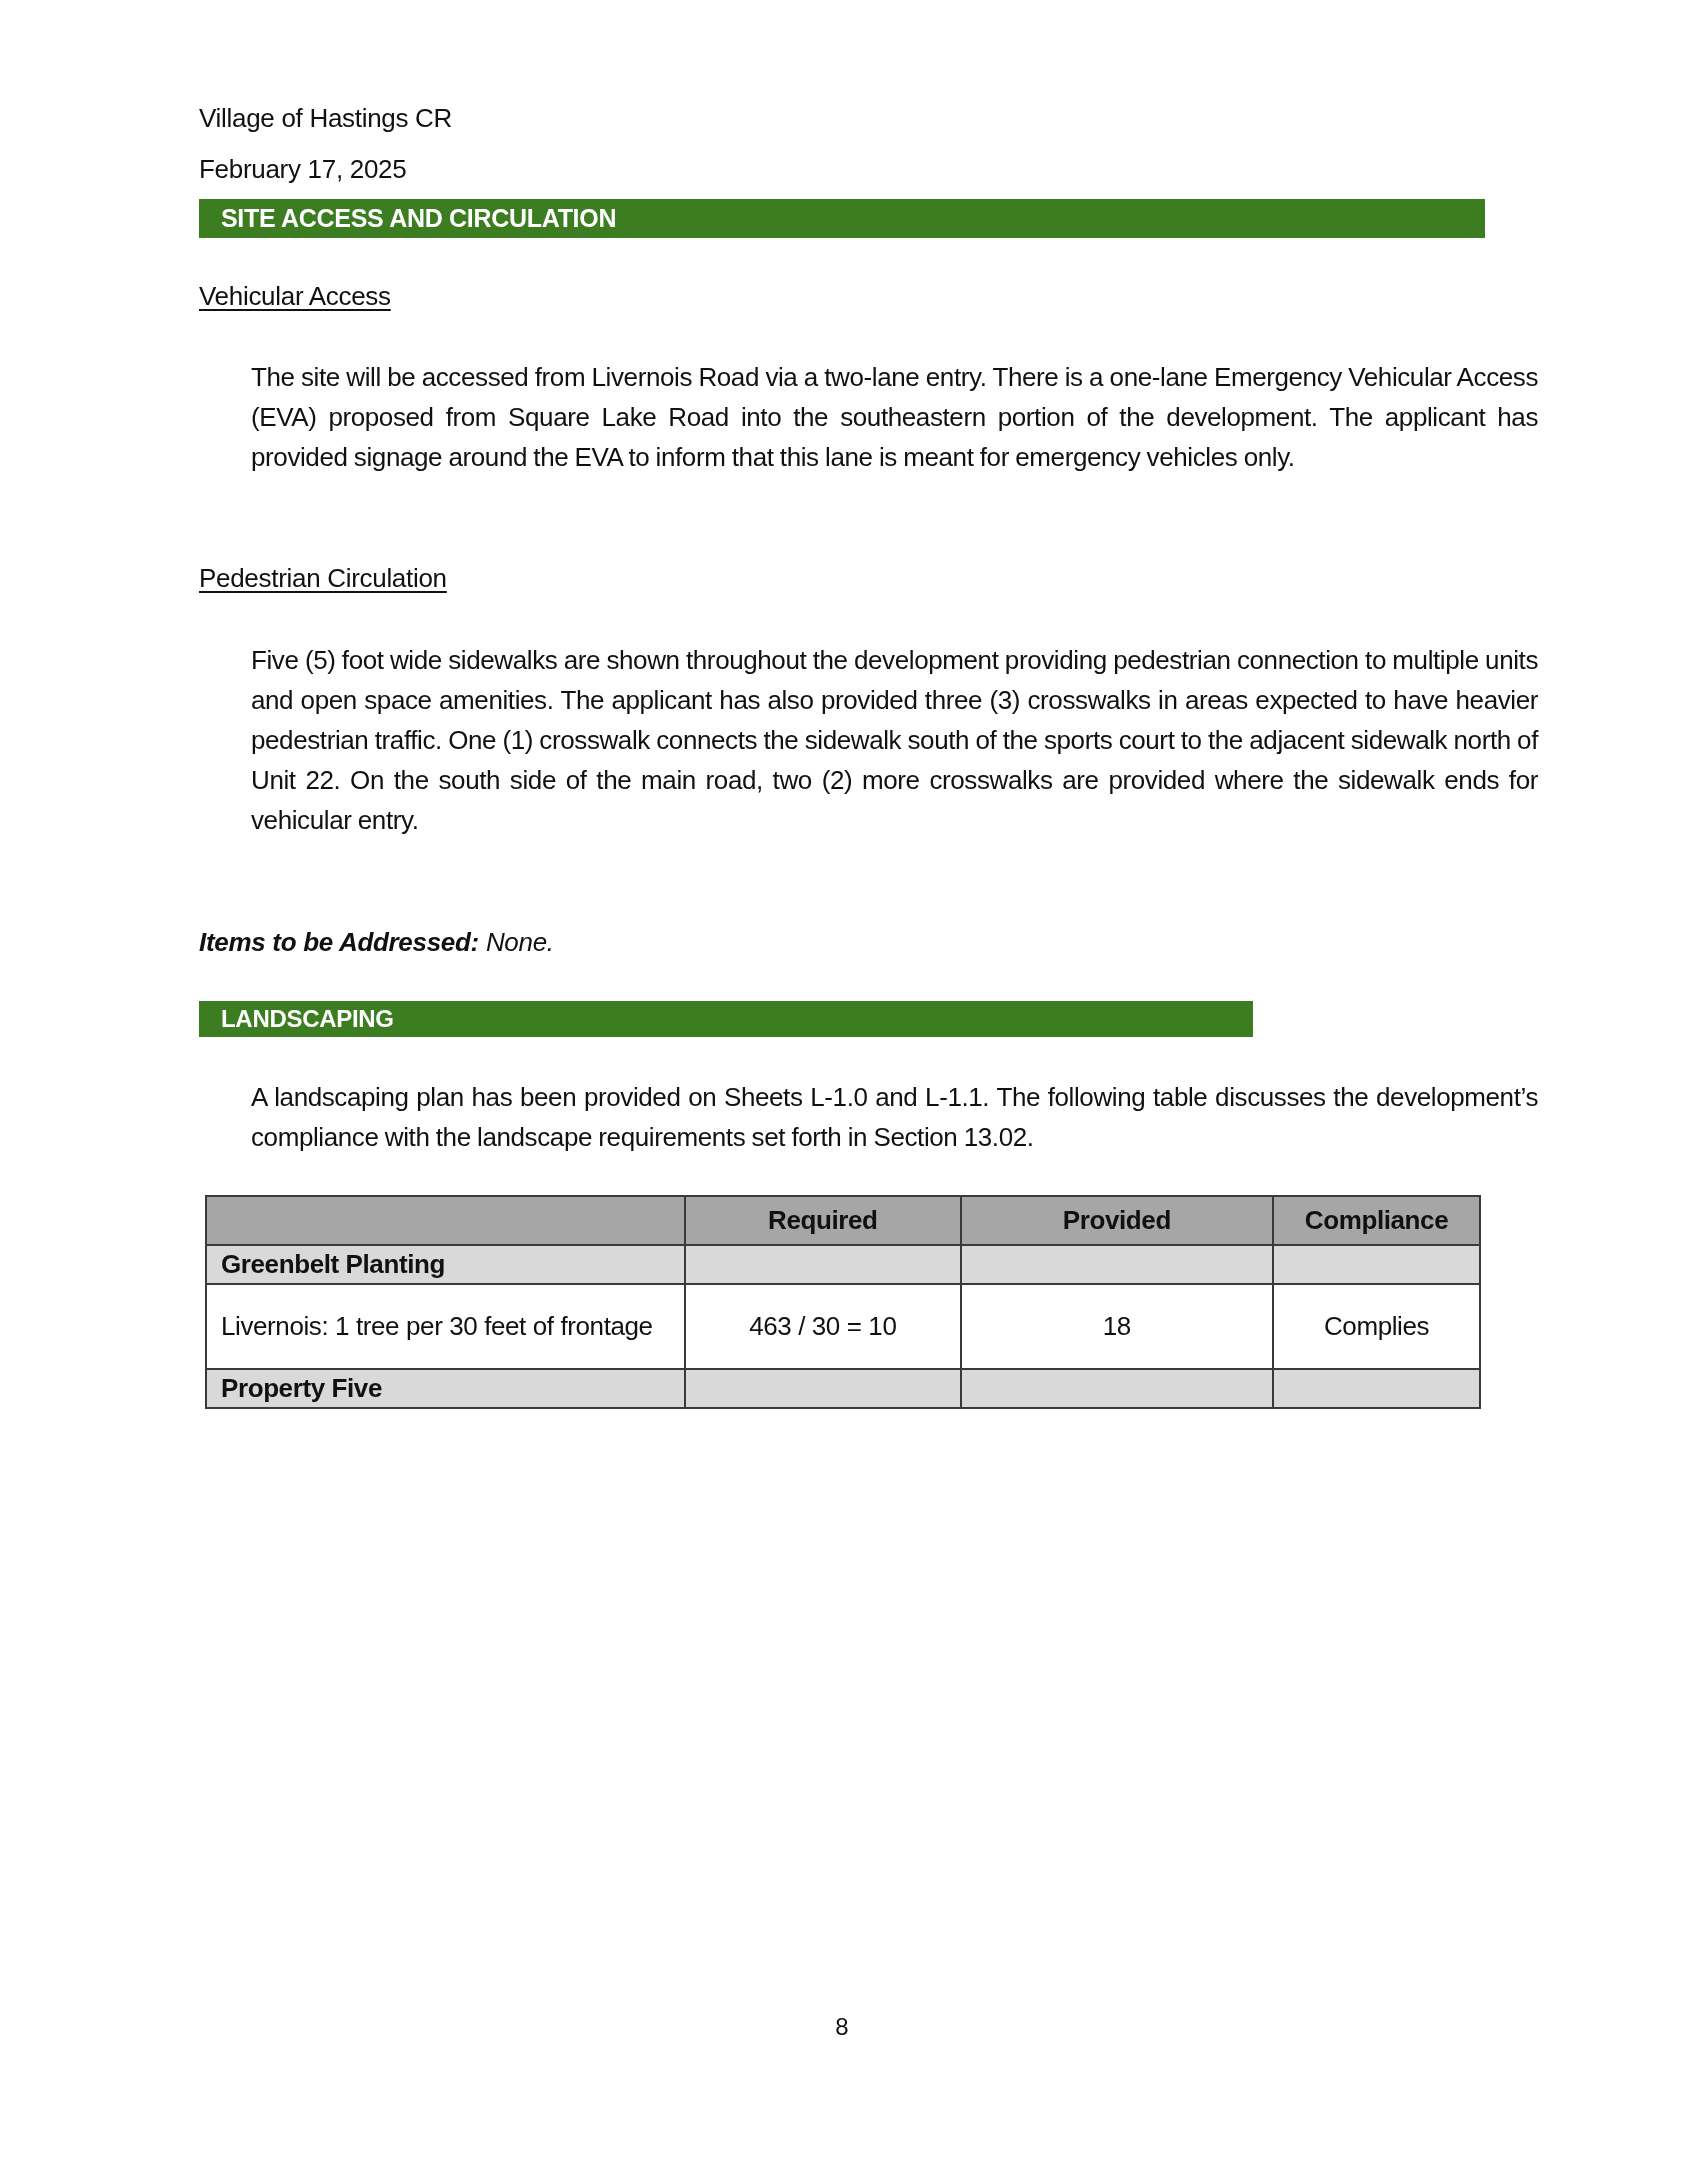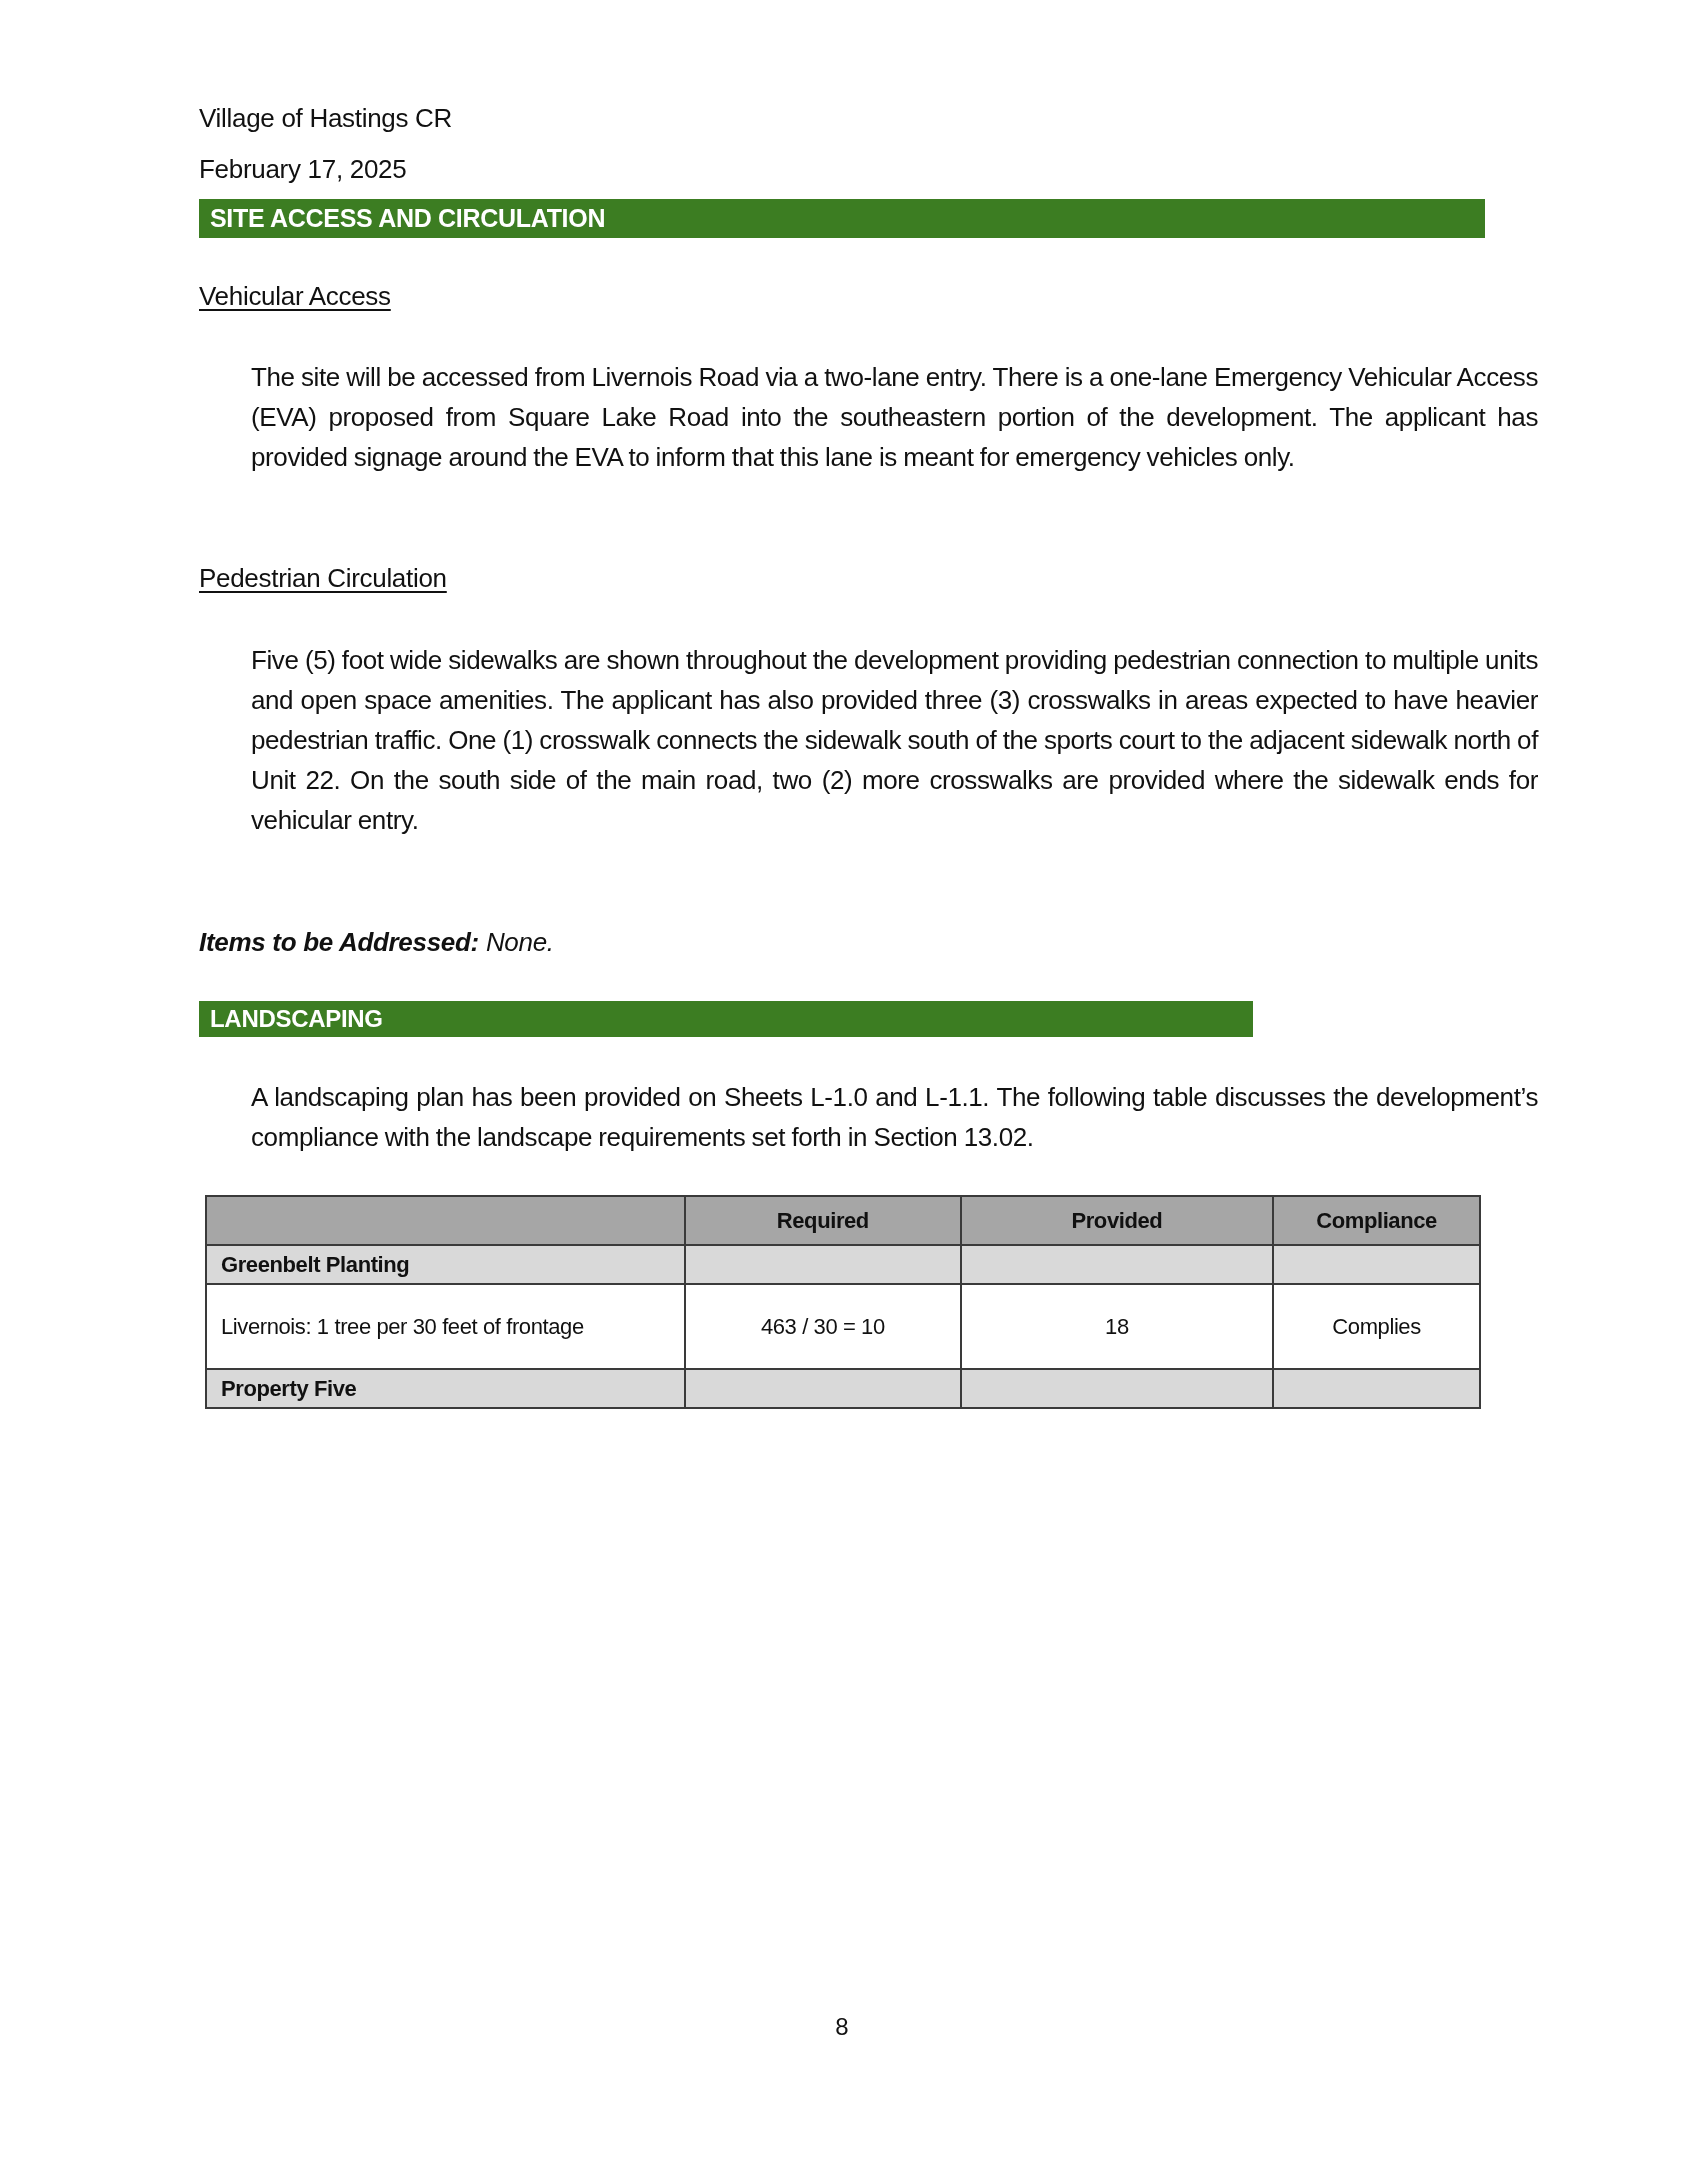--- a/index.html
+++ b/index.html
@@ -1,33 +1,33 @@
 <!DOCTYPE html>
 <html><head>
 <meta charset="utf-8">
 <style>
   html, body { margin: 0; padding: 0; background: #ffffff; }
   body { width: 1683px; height: 2178px; position: relative; overflow: hidden;
          font-family: "Liberation Sans", "DejaVu Sans", sans-serif; color: #111111; }
   .abs { position: absolute; }
   .hdr { left: 199px; font-size: 26px; line-height: 36px; letter-spacing: -0.3px; }
   .bar { left: 199px; background: #3c7d22; color: #ffffff; font-weight: bold;
-         box-sizing: border-box; padding-left: 11px; display: flex; align-items: center;
+         box-sizing: border-box; padding-left: 22px; display: flex; align-items: center;
          letter-spacing: -0.3px; }
   .bar1 { top: 199px; width: 1286px; height: 39px; font-size: 25px; }
   .bar2 { top: 1001px; width: 1054px; height: 36px; font-size: 24px; }
   .subhead { left: 199px; font-size: 26px; line-height: 36px; text-decoration: underline;
              text-underline-offset: 4px; letter-spacing: -0.3px; }
   .para { left: 214px; width: 1287px; font-size: 26px; line-height: 40px;
           text-align: justify; letter-spacing: -0.4px; word-spacing: -0.5px; margin-left: 37px; }
   .items { left: 199px; font-size: 26px; line-height: 36px; letter-spacing: -0.3px; }
   .items b { font-weight: bold; font-style: italic; }
   .items i { font-style: italic; }
   table.lt { position: absolute; left: 205px; top: 1195px; width: 1276px;
-             border-collapse: collapse; font-size: 22px; letter-spacing: -0.4px; }
+             border-collapse: collapse; font-size: 26px; letter-spacing: -0.4px; }
   table.lt td, table.lt th { border: 2px solid #3a3a3a; padding: 0 14px; }
   table.lt th { background: #a6a6a6; font-weight: bold; height: 47px; text-align: center; }
   table.lt tr.sec td { background: #d9d9d9; font-weight: bold; height: 37px; }
   table.lt tr.row td { background: #ffffff; height: 83px; line-height: 35px; }
   table.lt td.c { text-align: center; }
   table.lt td.first { text-align: left; }
   .pagenum { left: 830px; top: 2010px; width: 24px; text-align: center; font-size: 24px; line-height: 34px; }
 </style>
 </head>
 <body>

